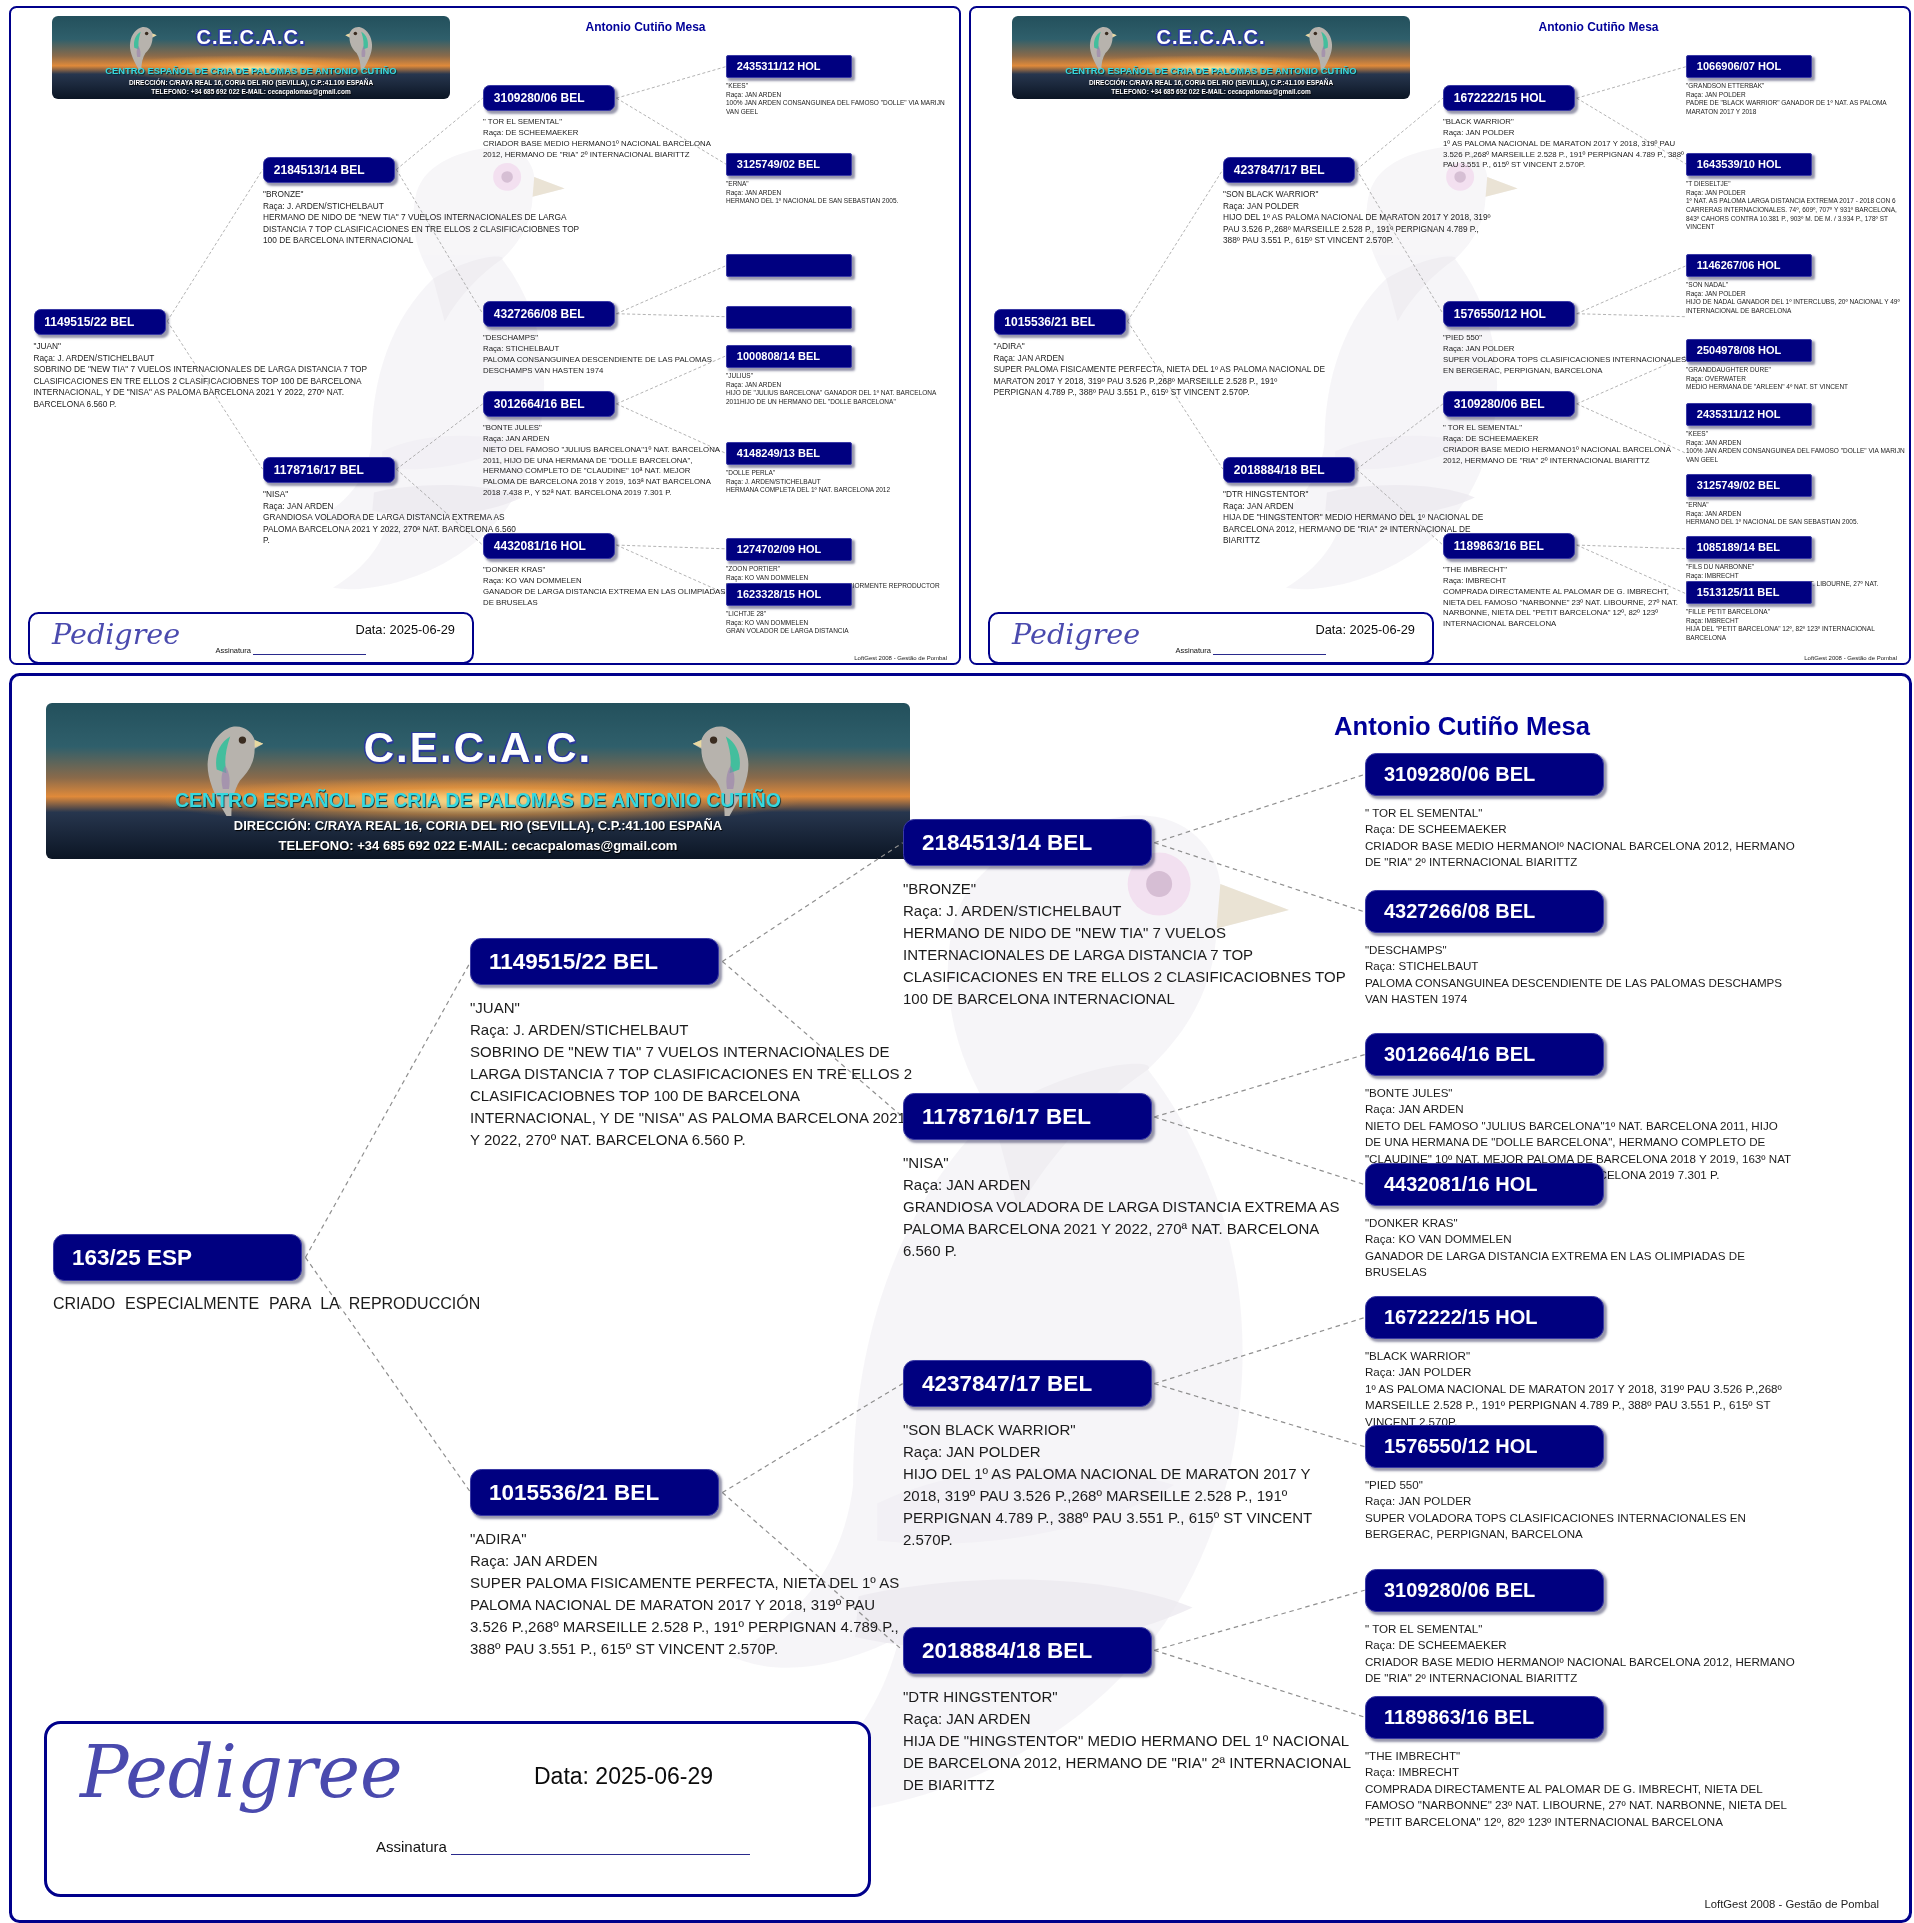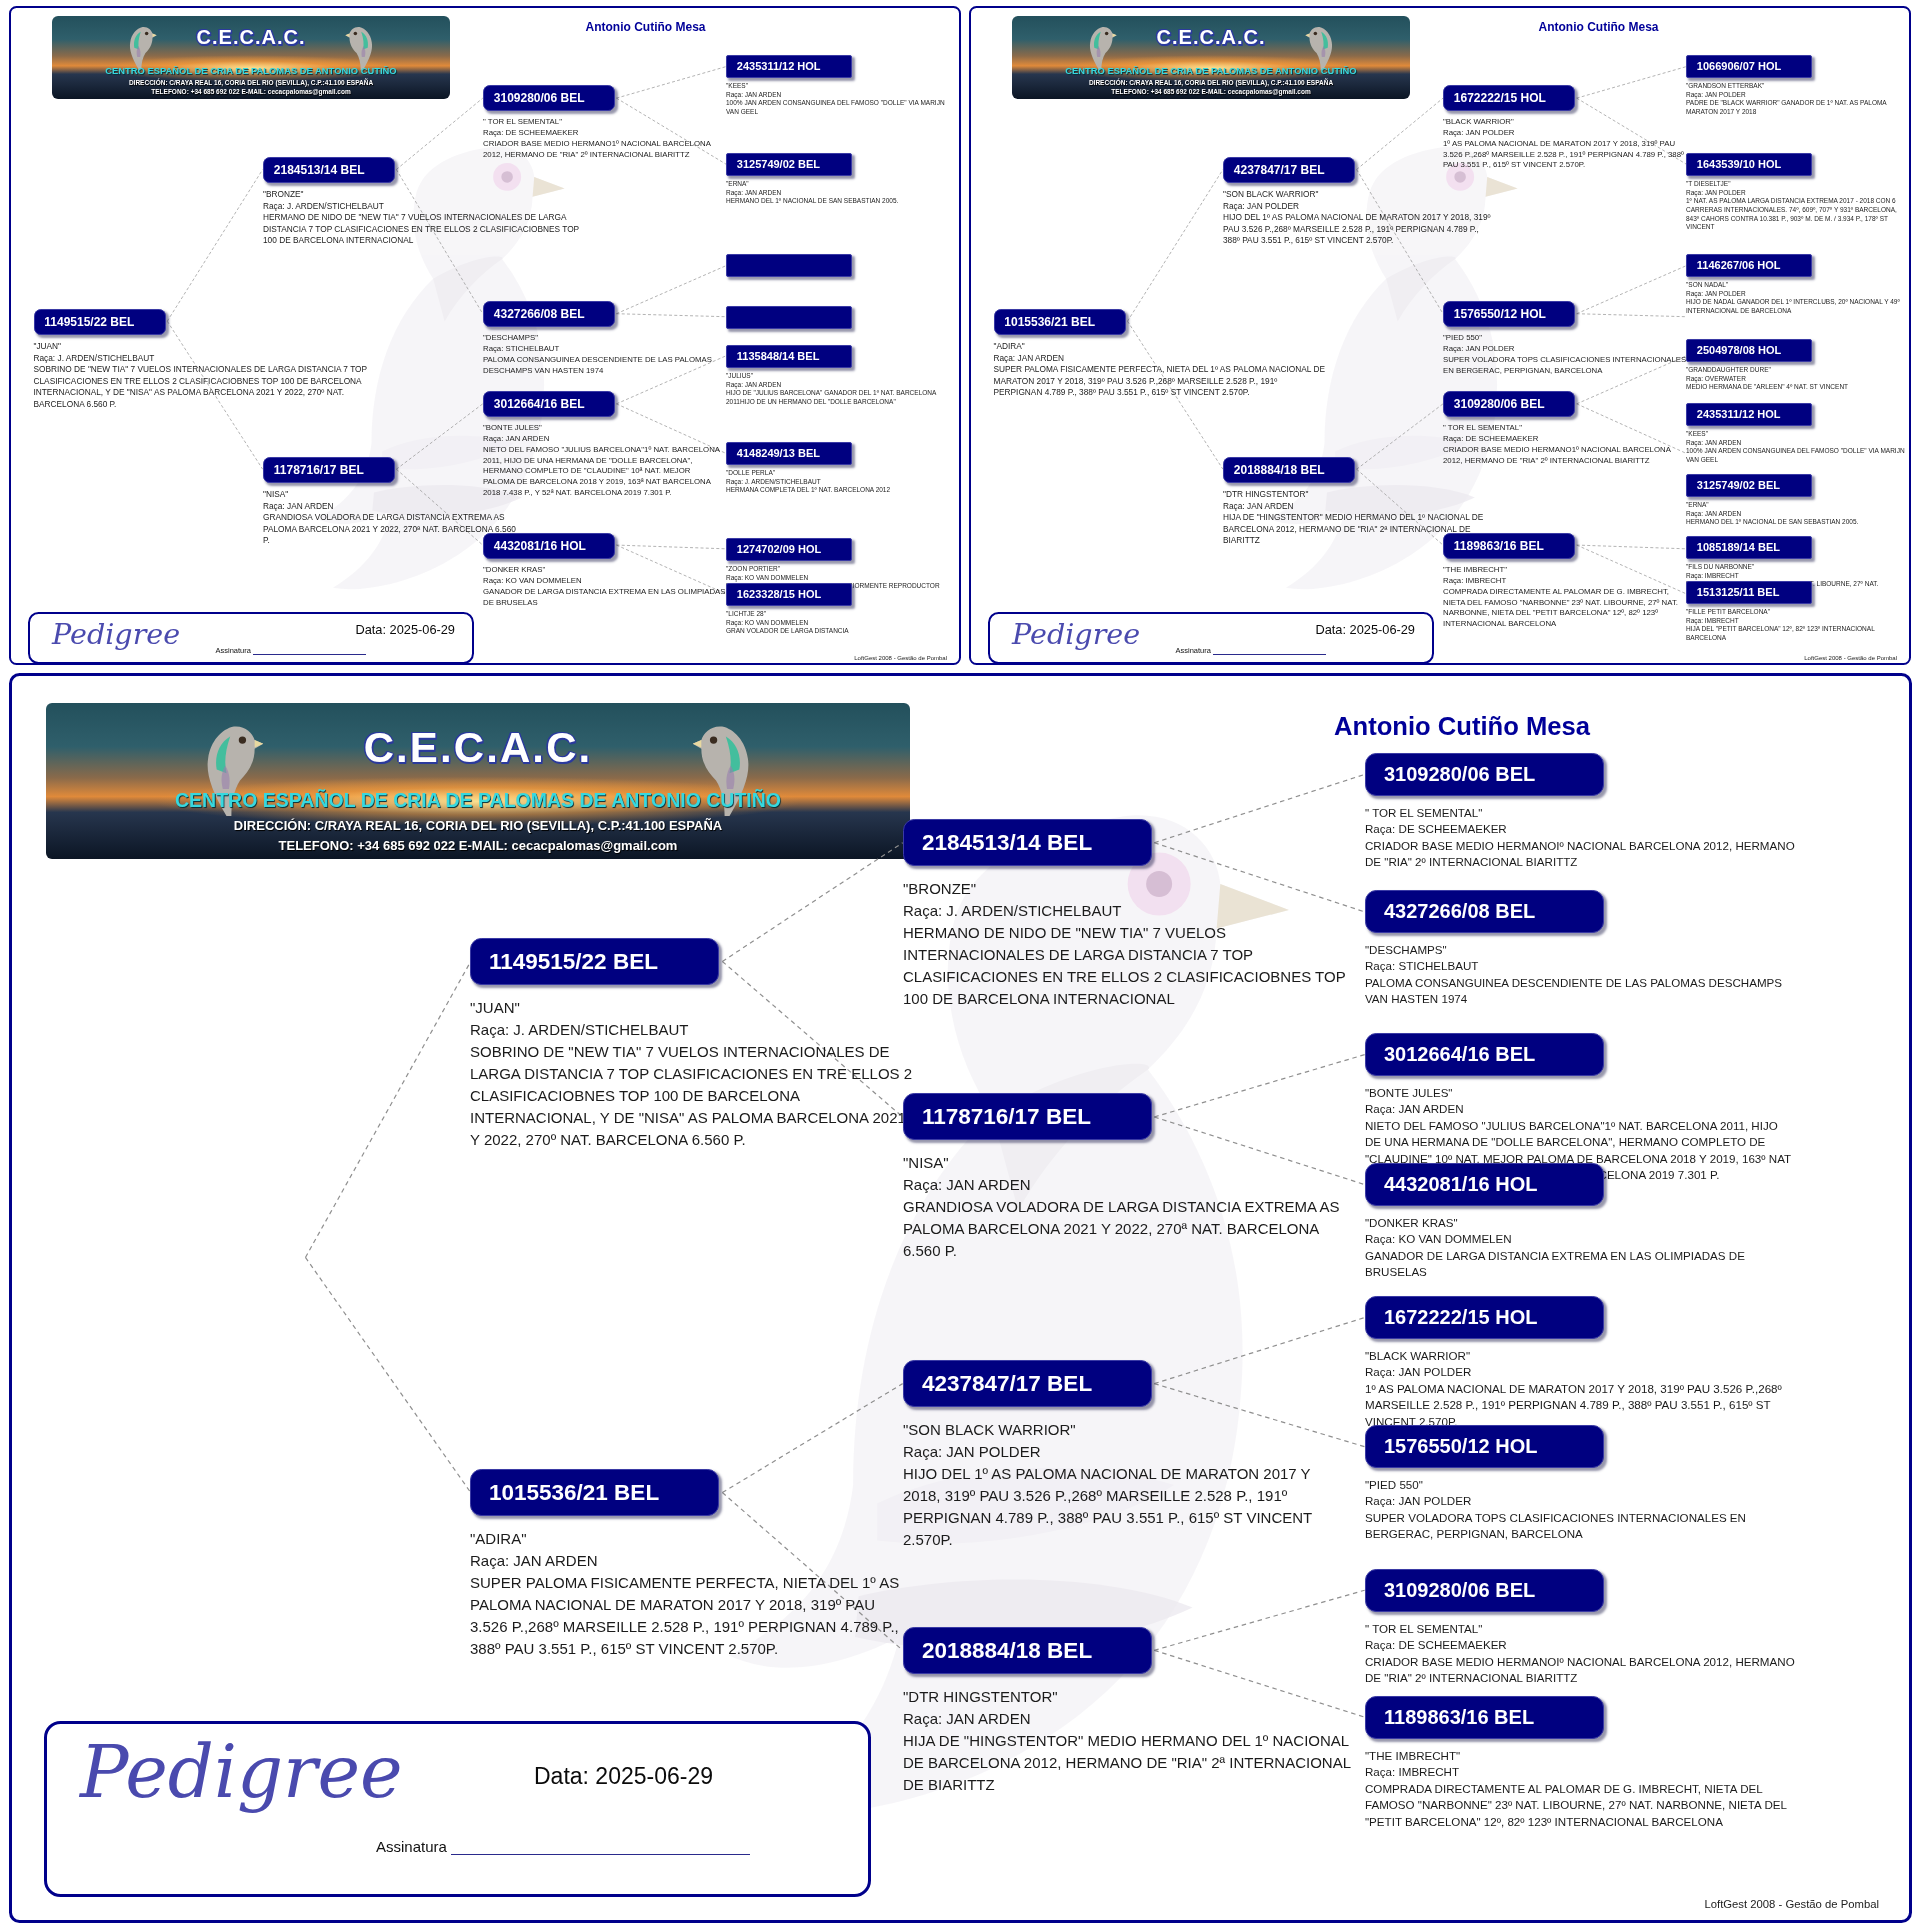--- a/index.html
+++ b/index.html
@@ -204,21 +204,21 @@
         <div class="ds">HERMANO DEL 1º NACIONAL DE SAN SEBASTIAN 2005.</div>
       </div>
   </div>
   <div class="node s3" style="left:715px;top:246px">
     <div class="ring"></div>
   </div>
   <div class="node s3" style="left:715px;top:298px">
     <div class="ring"></div>
   </div>
   <div class="node s3" style="left:715px;top:337px">
-    <div class="ring">1135848/14 BEL</div>
+    <div class="ring">1000808/14 BEL</div>
     <div class="info" style="width:225px">
         <div class="nm">"JULIUS"</div>
         <div class="br">Raça: JAN ARDEN</div>
         <div class="ds">HIJO DE "JULIUS BARCELONA" GANADOR DEL 1º NAT. BARCELONA 2011HIJO DE UN HERMANO DEL "DOLLE BARCELONA"</div>
       </div>
   </div>
   <div class="node s3" style="left:715px;top:434px">
     <div class="ring">4148249/13 BEL</div>
     <div class="info" style="width:225px">
         <div class="nm">"DOLLE PERLA"</div>
@@ -445,20 +445,26 @@
     <div class="acro">C.E.C.A.C.</div>
     <svg class="phead r flip" viewBox="0 0 60 80">
         <use href="#pigeonhead"></use>
       </svg>
     <div class="bl bl1">CENTRO ESPAÑOL DE CRIA DE PALOMAS DE ANTONIO CUTIÑO</div>
     <div class="bl bl2">DIRECCIÓN: C/RAYA REAL 16, CORIA DEL RIO (SEVILLA), C.P.:41.100 ESPAÑA</div>
     <div class="bl bl3">TELEFONO: +34 685 692 022    E-MAIL: cecacpalomas@gmail.com</div>
   </div>
   <div class="title" style="left:1157px;top:36px;width:586px">Antonio Cutiño Mesa</div>
 
+  <div class="node g0d" style="left:41px;top:558px">
+    <div class="ring">163/25 ESP</div>
+    <div class="info" style="width:511px">
+        <div class="ds">CRIADO ESPECIALMENTE PARA LA REPRODUCCIÓN</div>
+      </div>
+  </div>
   <div class="node" style="left:458px;top:262px">
     <div class="ring">1149515/22 BEL</div>
     <div class="info" style="width:443px">
         <div class="nm">"JUAN"</div>
         <div class="br">Raça: J. ARDEN/STICHELBAUT</div>
         <div class="ds">SOBRINO DE "NEW TIA" 7 VUELOS INTERNACIONALES DE LARGA DISTANCIA 7 TOP CLASIFICACIONES EN TRE ELLOS 2 CLASIFICACIOBNES TOP 100 DE BARCELONA INTERNACIONAL, Y DE "NISA" AS PALOMA BARCELONA 2021 Y 2022, 270º NAT. BARCELONA 6.560 P.</div>
       </div>
   </div>
   <div class="node" style="left:458px;top:793px">
     <div class="ring">1015536/21 BEL</div>

